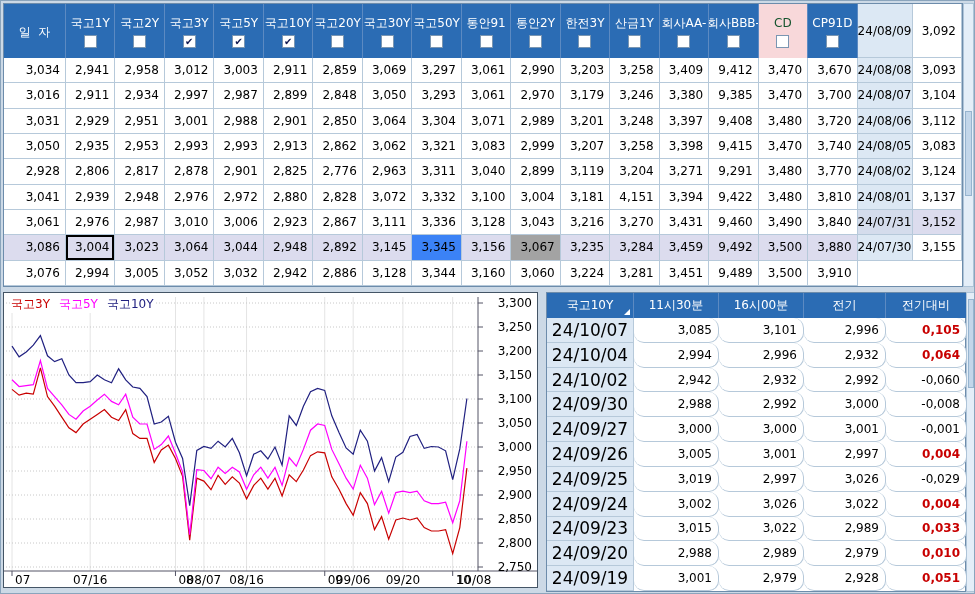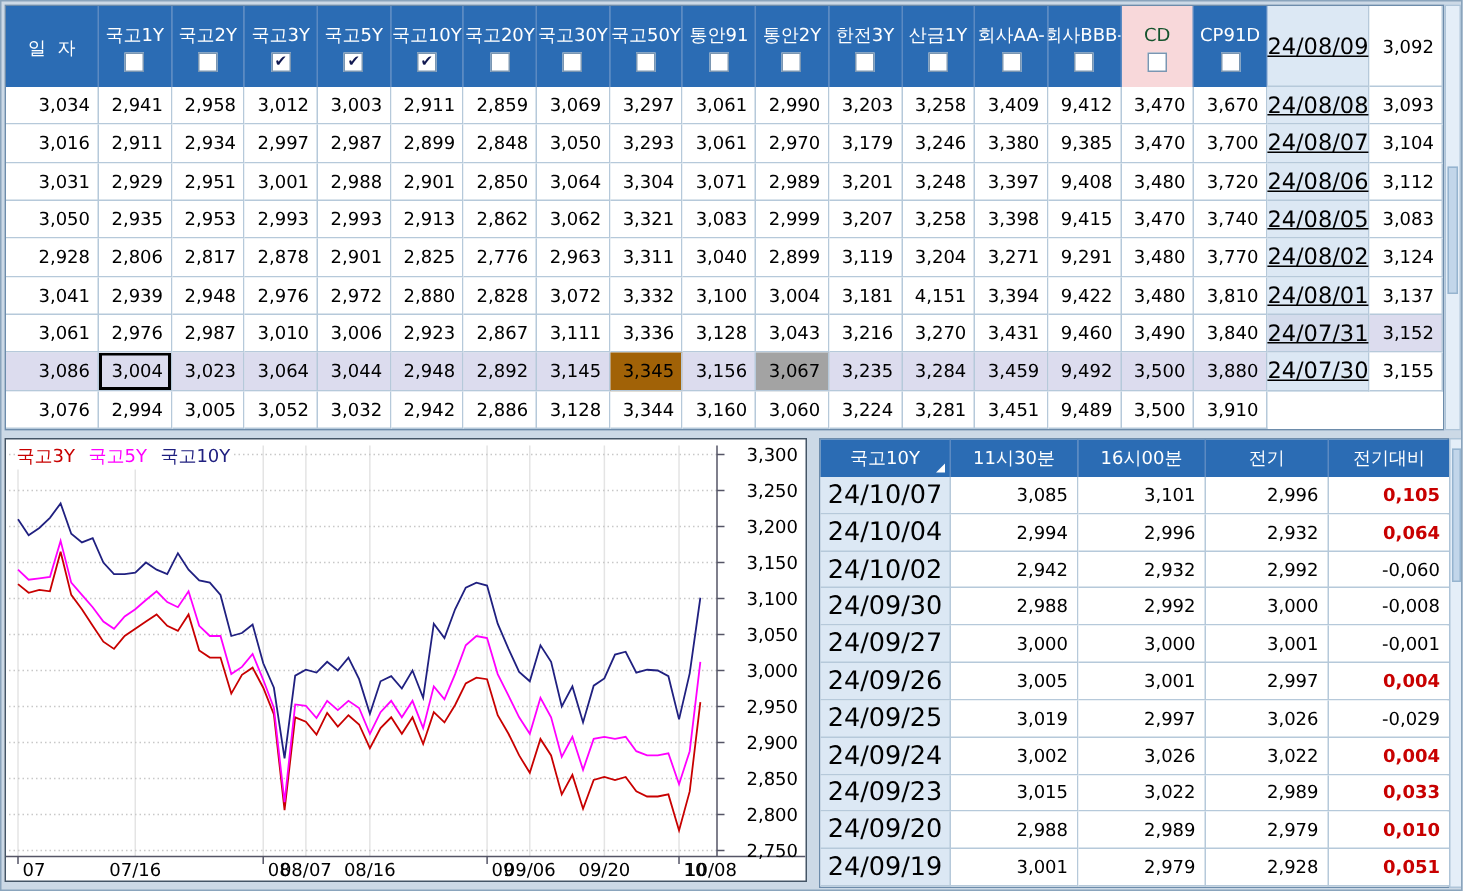--- a/index.html
+++ b/index.html
@@ -23,21 +23,21 @@
   }
   .hcell.pink { background:#f8d8da; color:#14532d; }
   .hcell .hlabel { line-height:14px; margin-top:2px; }
   .cb {
     width:13px; height:13px; background:#fff; border:1px solid #7a96b2;
     margin-top:5px; display:flex; align-items:center; justify-content:center;
     font-size:10px; color:#101850; line-height:11px; cursor:default;
   }
   .dcell {
     background:#dce8f4; border-right:1px solid #b6c9da; border-bottom:1px solid #b6c9da;
-    display:flex; align-items:center; justify-content:center; font-size:15px;text-decoration:underline;
+    display:flex; align-items:center; justify-content:center; font-size:12px;
   }
   .vcell {
     background:#fff; border-right:1px solid #b6c9da; border-bottom:1px solid #b6c9da;
     display:flex; align-items:center; justify-content:flex-end;
     padding-right:5px; font-size:12px;
   }
   .vcell.sel { box-shadow:inset 0 0 0 2px #000; }
   
   .vscroll {
     position:absolute; background:#e4eef8; border:1px solid #aec4d8;
@@ -63,21 +63,21 @@
   .sort-tri {
     position:absolute; right:3px; bottom:3px; width:0; height:0;
     border-left:6px solid transparent; border-bottom:6px solid #fff;
   }
   .rt-date {
     background:#dce8f4; border-right:1px solid #b6c9da; border-bottom:1px solid #b6c9da;
     display:flex; align-items:center; justify-content:center; font-size:17px;
   }
   .rt-v {
     background:#fff; border-right:1px solid #b6c9da; border-bottom:1px solid #b6c9da;
-    display:flex; align-items:center; justify-content:flex-end; padding-right:6px; font-size:12px;
+    display:flex; align-items:center; justify-content:flex-end; padding-right:6px; font-size:12px;border-radius:10px;
   }
   .rt-v.up { color:#c80000;font-weight:bold; }
   .rt-v.down { color:#000000; }
 </style>
 </head>
 <body>
 
 <div class="top-table" id="tt-grid">
     <div class="hcell"><div class="hlabel">일  자</div></div>
     <div class="hcell"><div class="hlabel">국고1Y</div><div class="cb"></div></div>
@@ -232,21 +232,21 @@
     <div class="dcell row-hl" style="background: rgb(212, 220, 236);">24/07/31</div>
     <div class="vcell in-hl" style="background: rgb(220, 220, 238);">3,152</div>
     <div class="vcell in-hl" style="background: rgb(220, 220, 238);">3,086</div>
     <div class="vcell sel in-hl" style="background: rgb(220, 220, 238);">3,004</div>
     <div class="vcell in-hl" style="background: rgb(220, 220, 238);">3,023</div>
     <div class="vcell in-hl" style="background: rgb(220, 220, 238);">3,064</div>
     <div class="vcell in-hl" style="background: rgb(220, 220, 238);">3,044</div>
     <div class="vcell in-hl" style="background: rgb(220, 220, 238);">2,948</div>
     <div class="vcell in-hl" style="background: rgb(220, 220, 238);">2,892</div>
     <div class="vcell in-hl" style="background: rgb(220, 220, 238);">3,145</div>
-    <div class="vcell in-hl" style="background: #a16207;">3,345</div>
+    <div class="vcell in-hl" style="background: #3b82f6;">3,345</div>
     <div class="vcell in-hl" style="background: rgb(220, 220, 238);">3,156</div>
     <div class="vcell in-hl" style="background: #a3a3a3;">3,067</div>
     <div class="vcell in-hl" style="background: rgb(220, 220, 238);">3,235</div>
     <div class="vcell in-hl" style="background: rgb(220, 220, 238);">3,284</div>
     <div class="vcell in-hl" style="background: rgb(220, 220, 238);">3,459</div>
     <div class="vcell in-hl" style="background: rgb(220, 220, 238);">9,492</div>
     <div class="vcell in-hl" style="background: rgb(220, 220, 238);">3,500</div>
     <div class="vcell in-hl" style="background: rgb(220, 220, 238);">3,880</div>
     <div class="dcell">24/07/30</div>
     <div class="vcell in-norm">3,155</div>

